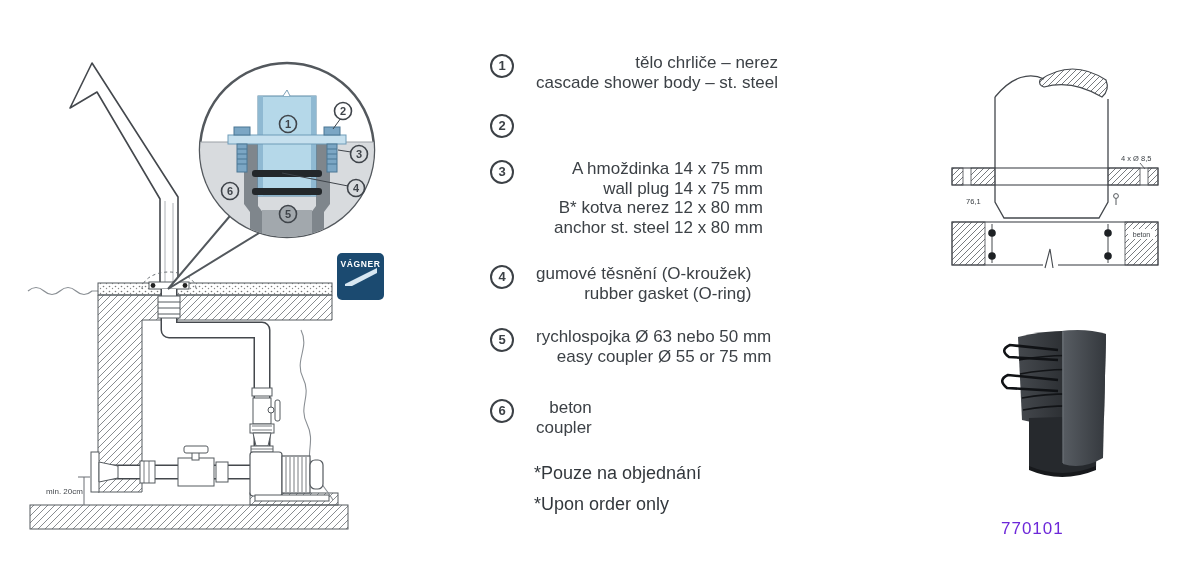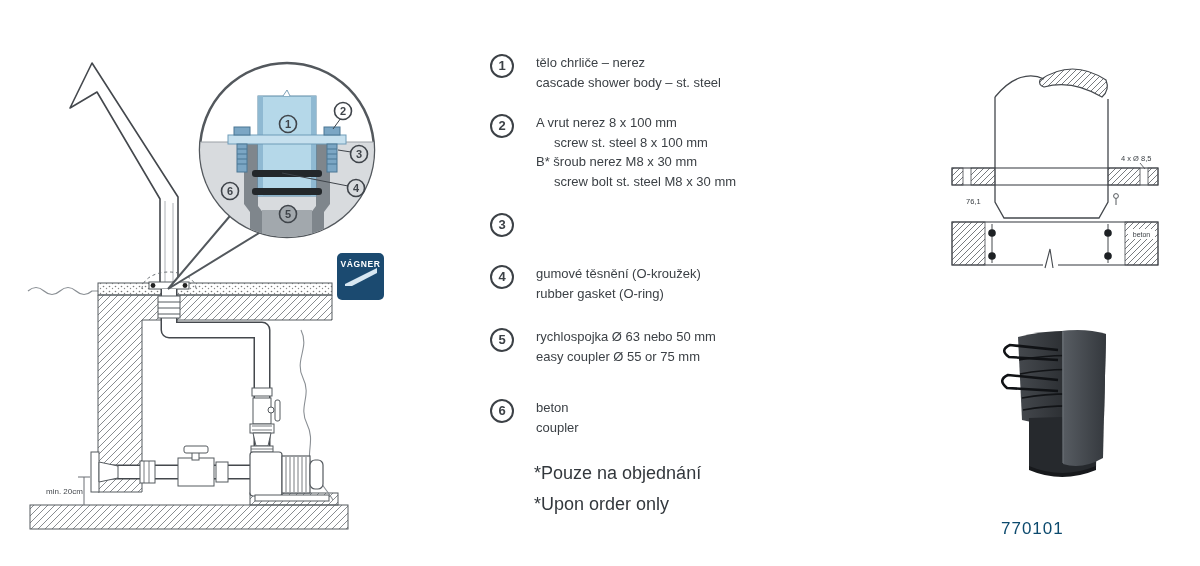--- a/index.html
+++ b/index.html
@@ -14,26 +14,26 @@
   #legend{left:490px;top:53px;width:310px;}
   .legend-item{display:flex;margin-bottom:21px;}
   .legend-item .num-badge{
     flex:0 0 auto;width:20px;height:20px;border:2px solid #3c4146;border-radius:50%;
     font-size:13px;font-weight:700;line-height:20px;text-align:center;margin-right:22px;
     margin-top:1px;color:#3c4146;
   }
   .legend-item.sp1{margin-bottom:27px;}
   .legend-item.sp2{margin-bottom:24px;}
   .legend-item.sp3{margin-bottom:32px;}
-  .lines{font-size:13px;line-height:19.5px;}
+  .lines{font-size:17px;line-height:19.5px;text-align:right;}
   .lines .line.ind{padding-left:18px;}
   #legend .notes{margin-top:12px;padding-left:44px;}
   #legend .note-line{font-size:18px;font-weight:400;line-height:31px;color:#33383d;}
   
-  #part-number{left:1001px;top:519px;font-size:17px;letter-spacing:1px;color:#0c4a6e;}
+  #part-number{left:1001px;top:519px;font-size:17px;letter-spacing:1px;color:#6d28d9;}
   svg text{font-family:"Liberation Sans", sans-serif;}
 </style>
 </head>
 <body>
 
 <svg class="abs" style="left:0;top:0" width="470" height="566" viewBox="0 0 470 566">
   <defs>
     <pattern id="hatch" width="7" height="7" patternUnits="userSpaceOnUse">
       <path d="M0,7 L7,0" stroke="#6a6f74" stroke-width="0.8" fill="none"></path>
     </pattern>
@@ -160,29 +160,29 @@
   <div id="legend-items">
       <div class="legend-item">
         <div class="num-badge">1</div>
         <div class="lines">
           <div class="line">tělo chrliče – nerez</div>
           <div class="line">cascade shower body – st. steel</div>
         </div>
       </div>
       <div class="legend-item">
         <div class="num-badge">2</div>
-        <div class="lines">
-          <div class="line">A vrut nerez 8 x 100 mm</div>
-          <div class="line ind">screw st. steel 8 x 100 mm</div>
-          <div class="line">B* šroub nerez M8 x 30 mm</div>
-          <div class="line ind">screw bolt st. steel M8 x 30 mm</div>
-        </div>
       </div>
       <div class="legend-item sp1">
         <div class="num-badge">3</div>
+        <div class="lines">
+          <div class="line">A hmoždinka 14 x 75 mm</div>
+          <div class="line ind">wall plug 14 x 75 mm</div>
+          <div class="line">B* kotva nerez 12 x 80 mm</div>
+          <div class="line ind">anchor st. steel 12 x 80 mm</div>
+        </div>
       </div>
       <div class="legend-item sp2">
         <div class="num-badge">4</div>
         <div class="lines">
           <div class="line">gumové těsnění (O-kroužek)</div>
           <div class="line">rubber gasket (O-ring)</div>
         </div>
       </div>
       <div class="legend-item sp3">
         <div class="num-badge">5</div>

